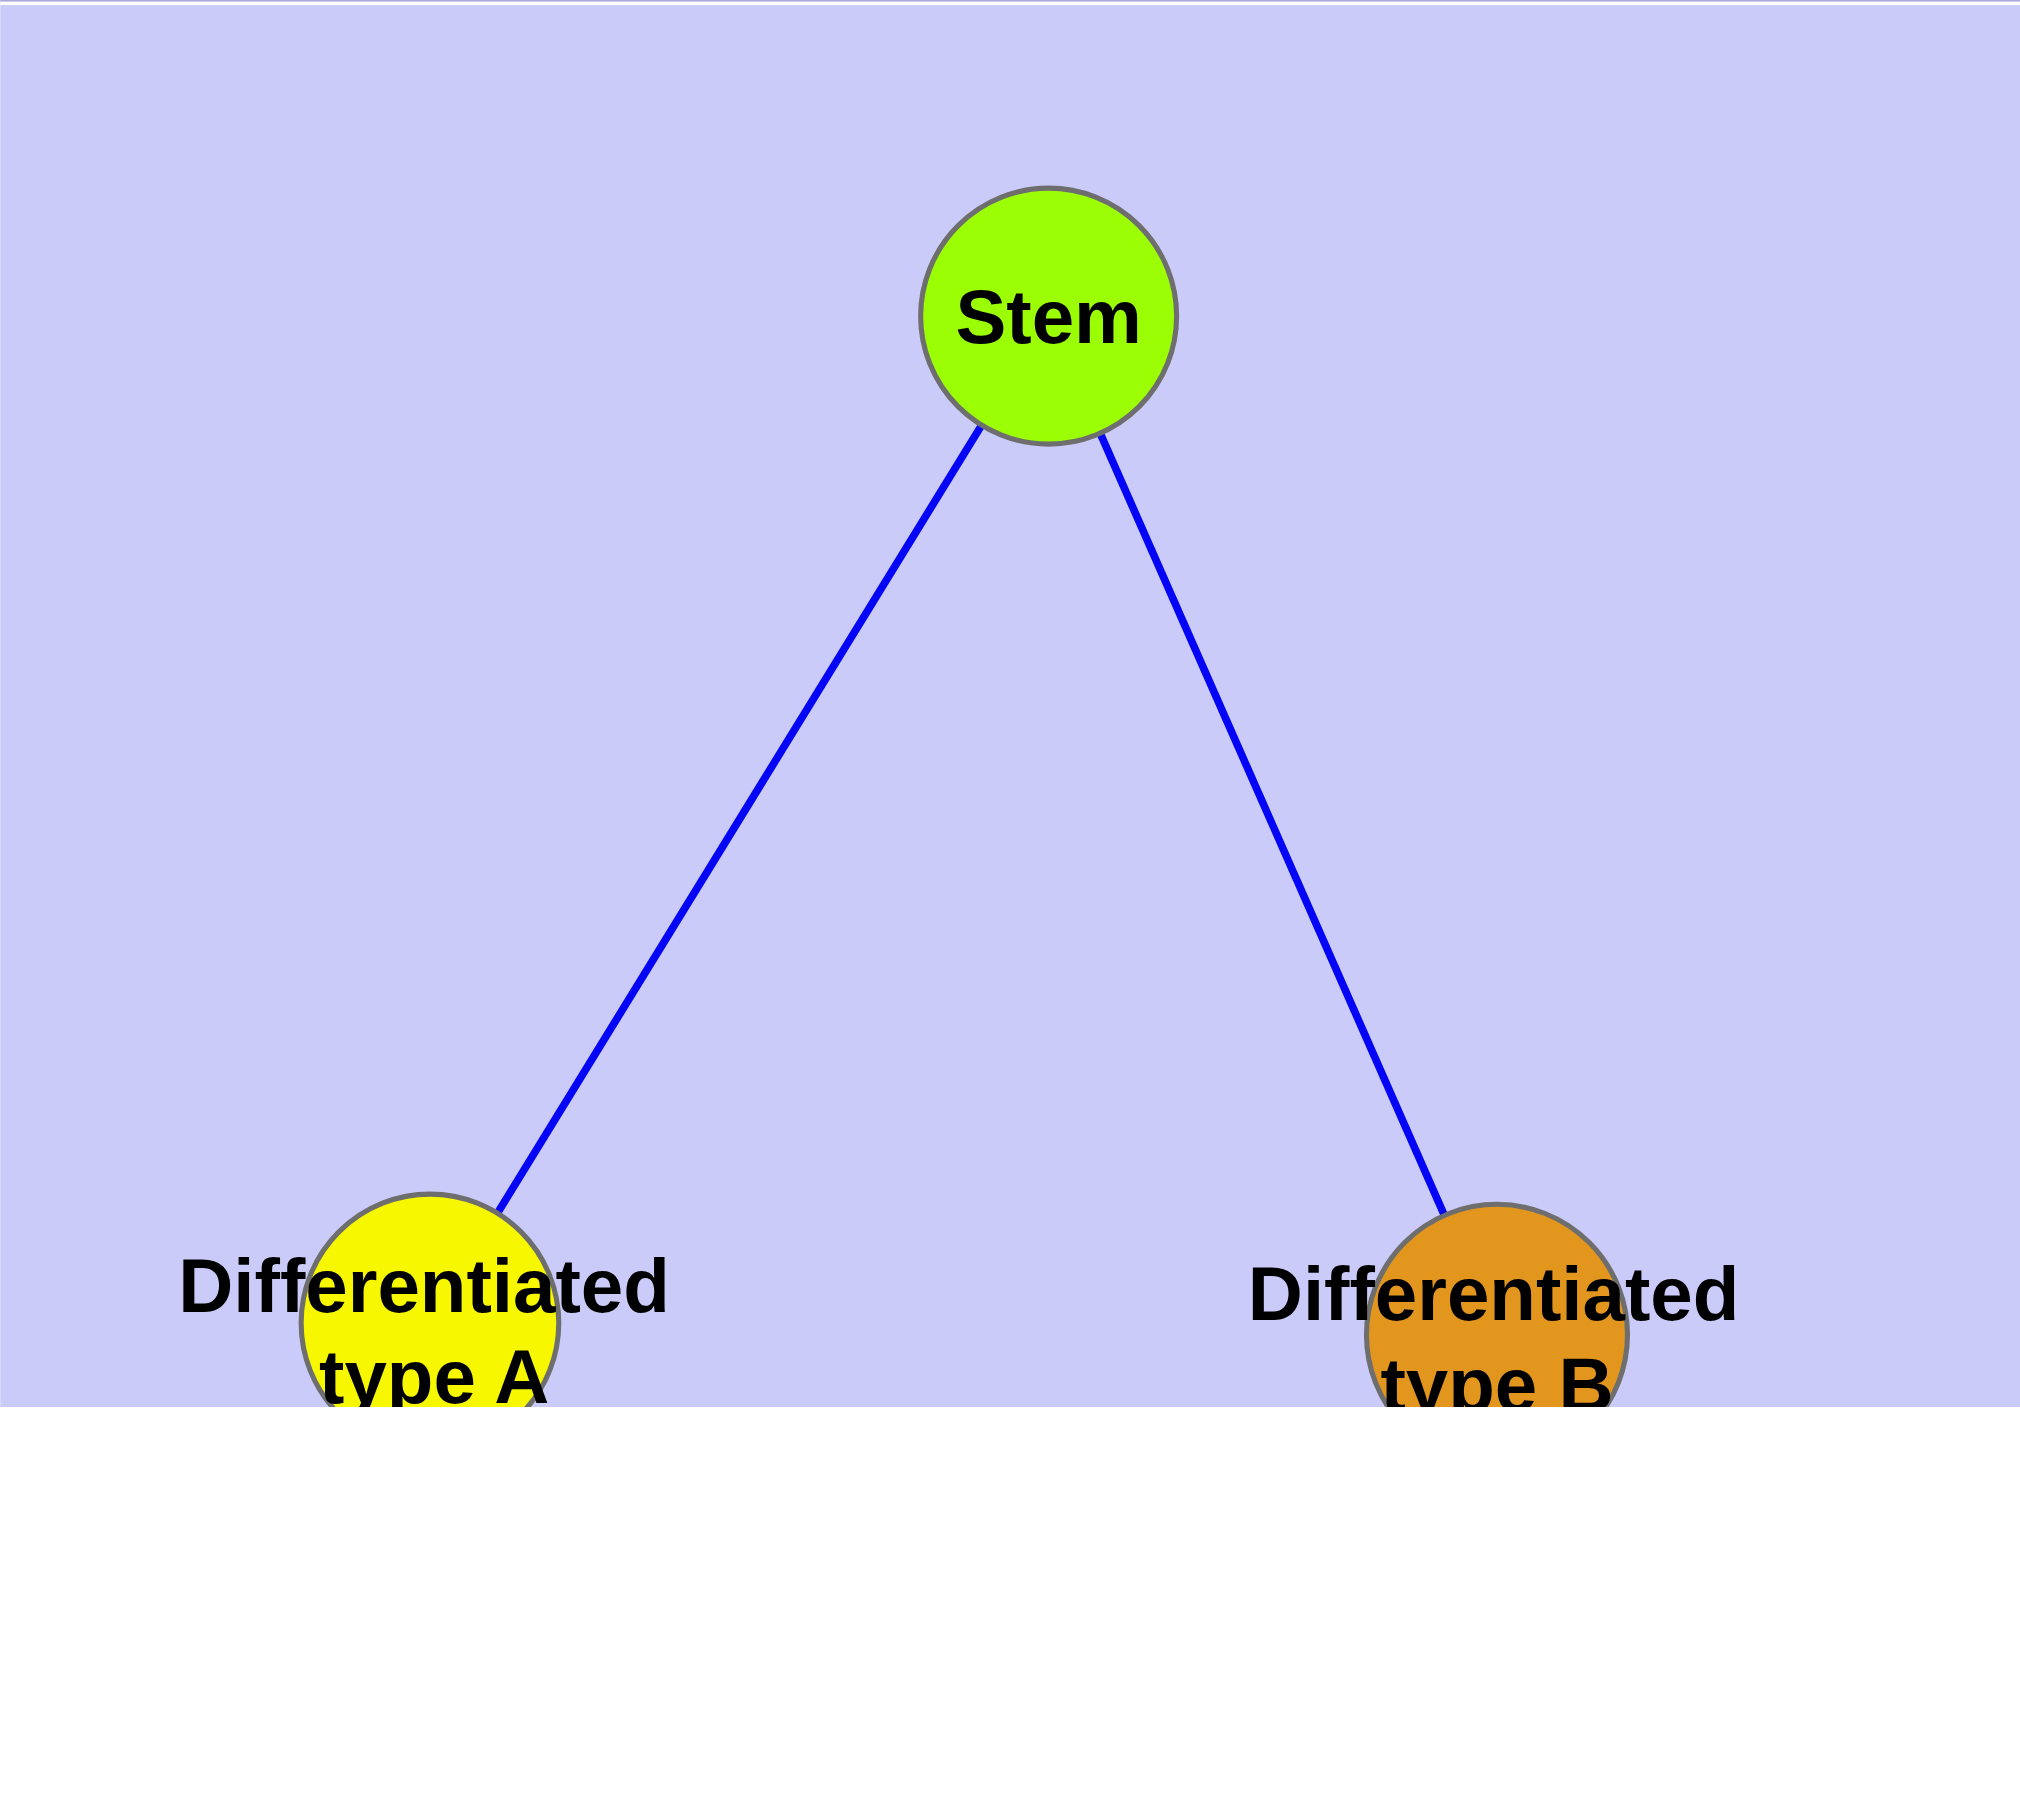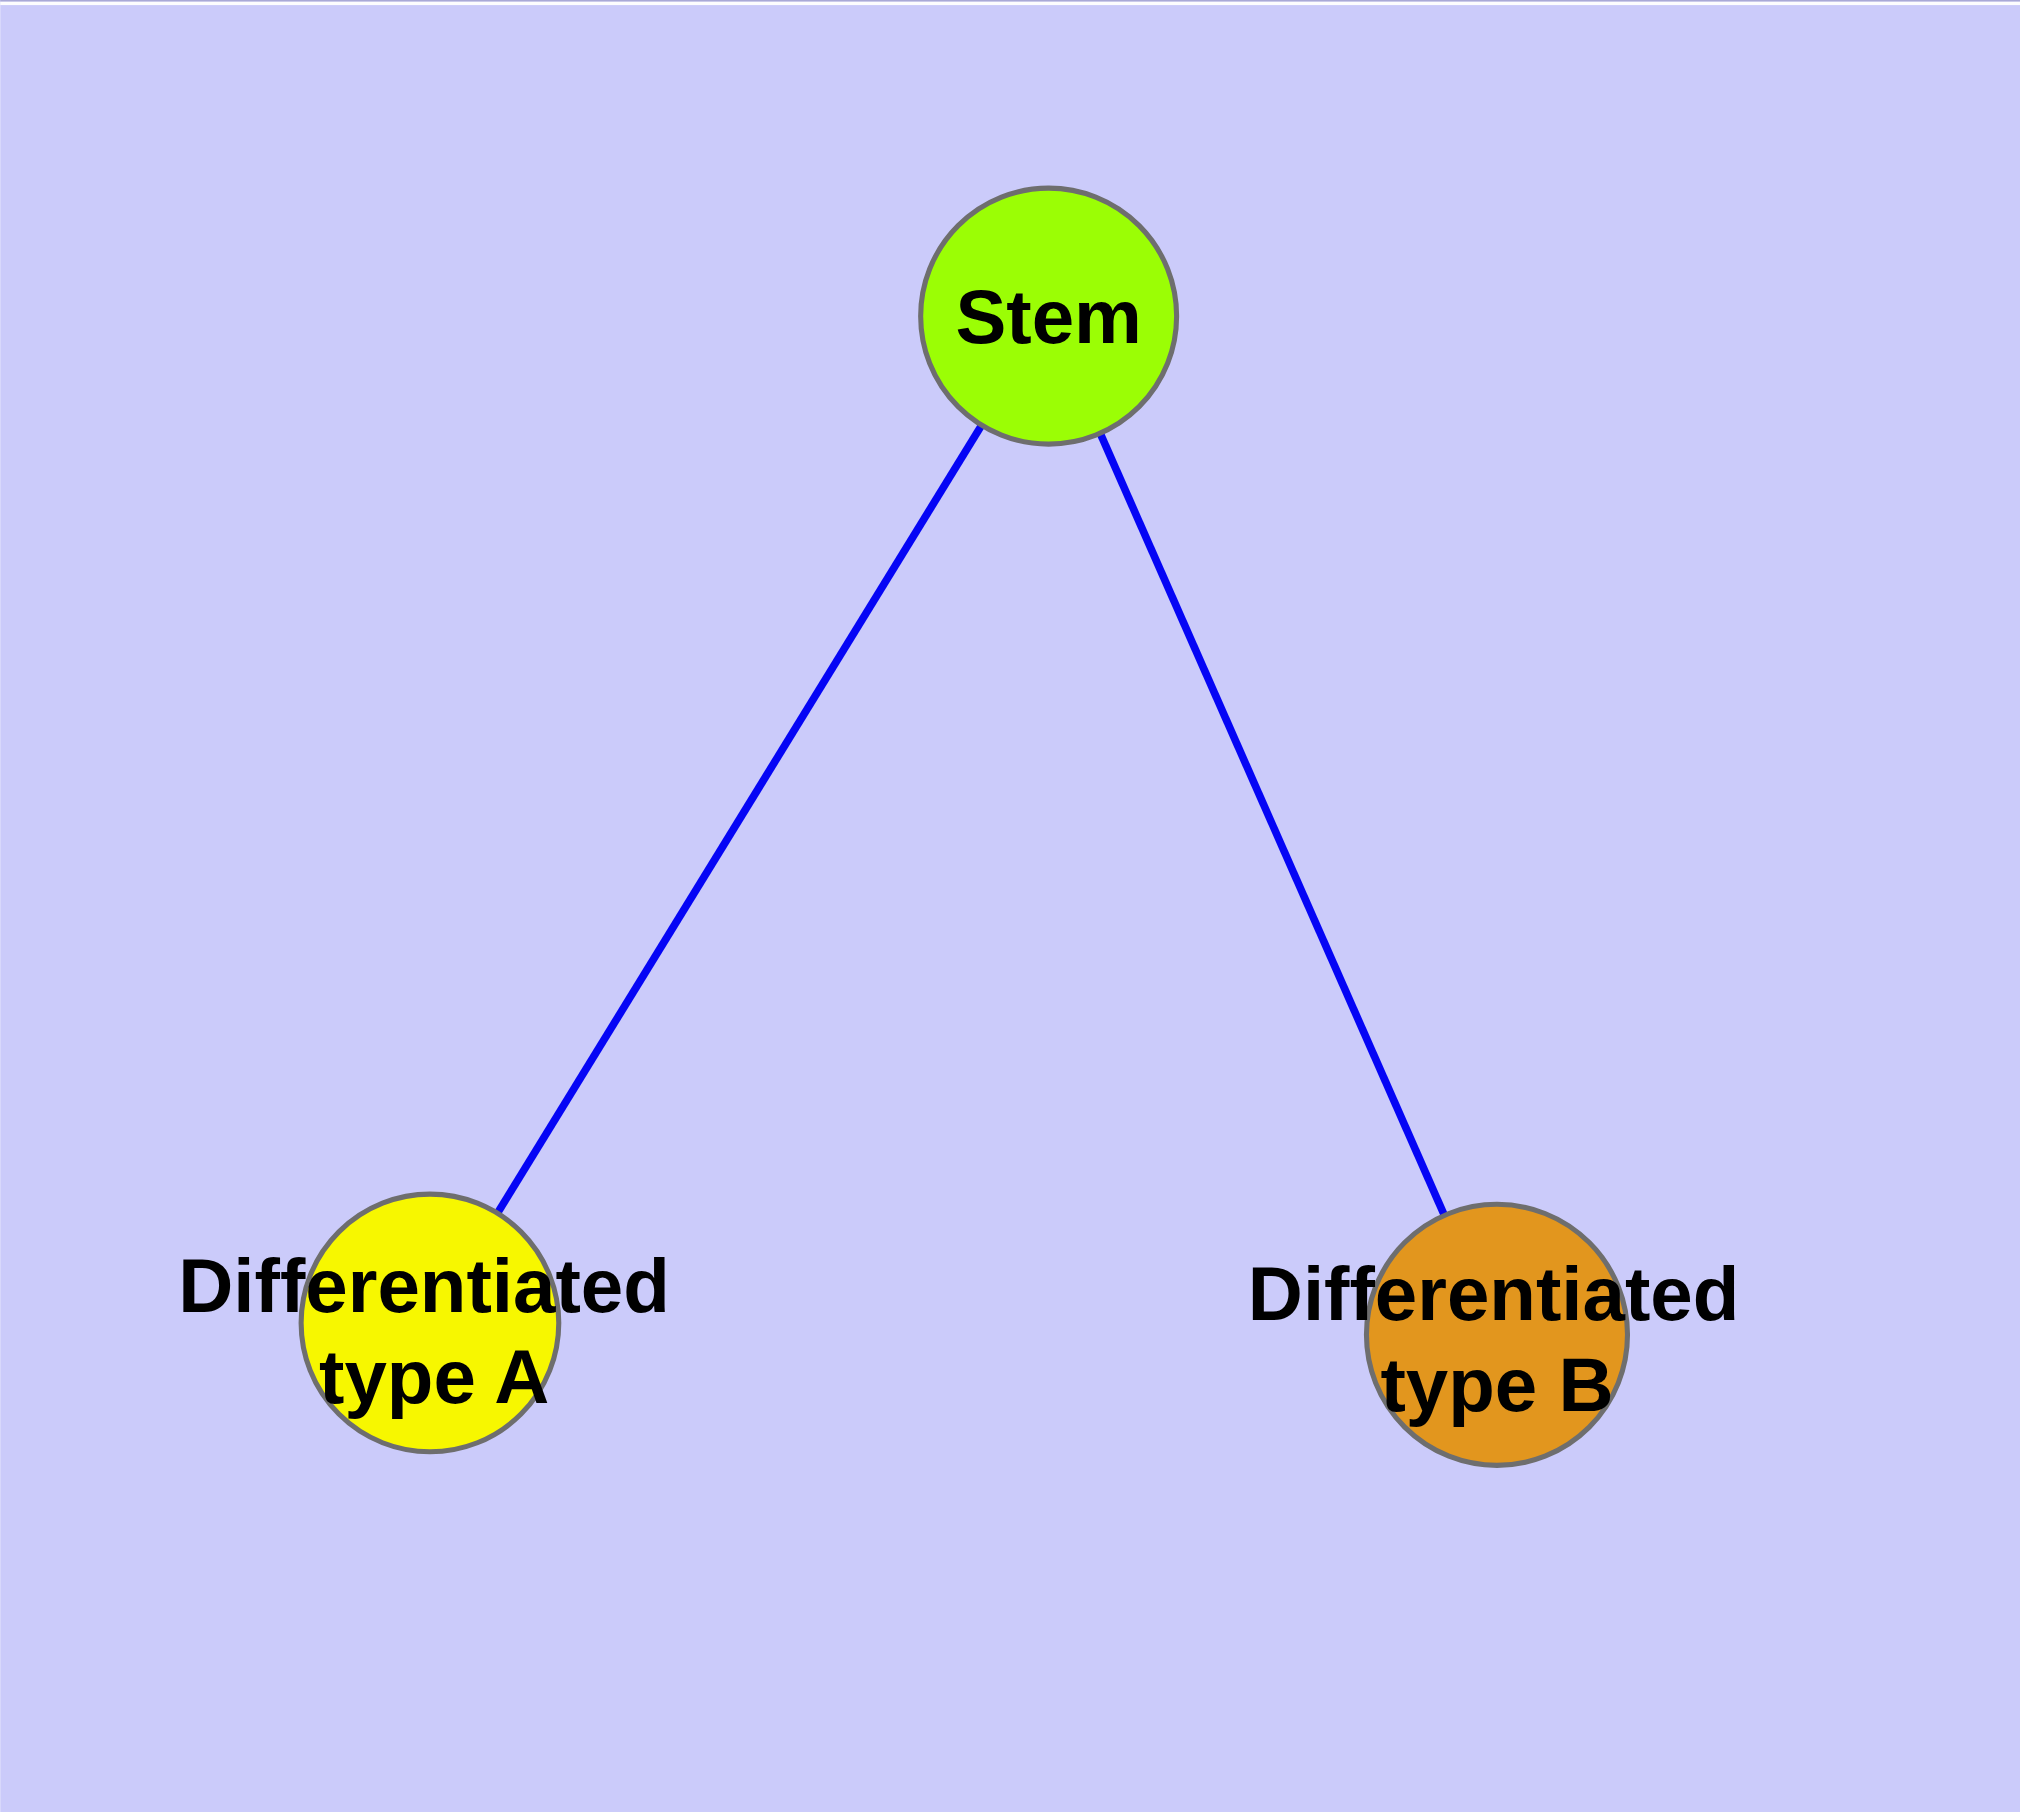--- a/index.html
+++ b/index.html
@@ -3,21 +3,21 @@
 <meta charset="utf-8">
 <style>
   html, body {
     margin: 0;
     padding: 0;
     background: #ffffff;
   }
   .stage {
     position: relative;
     width: 2021px;
-    height: 1812px;
+    height: 1407px;
     overflow: hidden;
     font-family: "Liberation Sans", sans-serif;
   }
   svg.graph {
     display: block;
     width: 2021px;
     height: 1812px;
   }
   .node {
     stroke: #6E6E6E;

